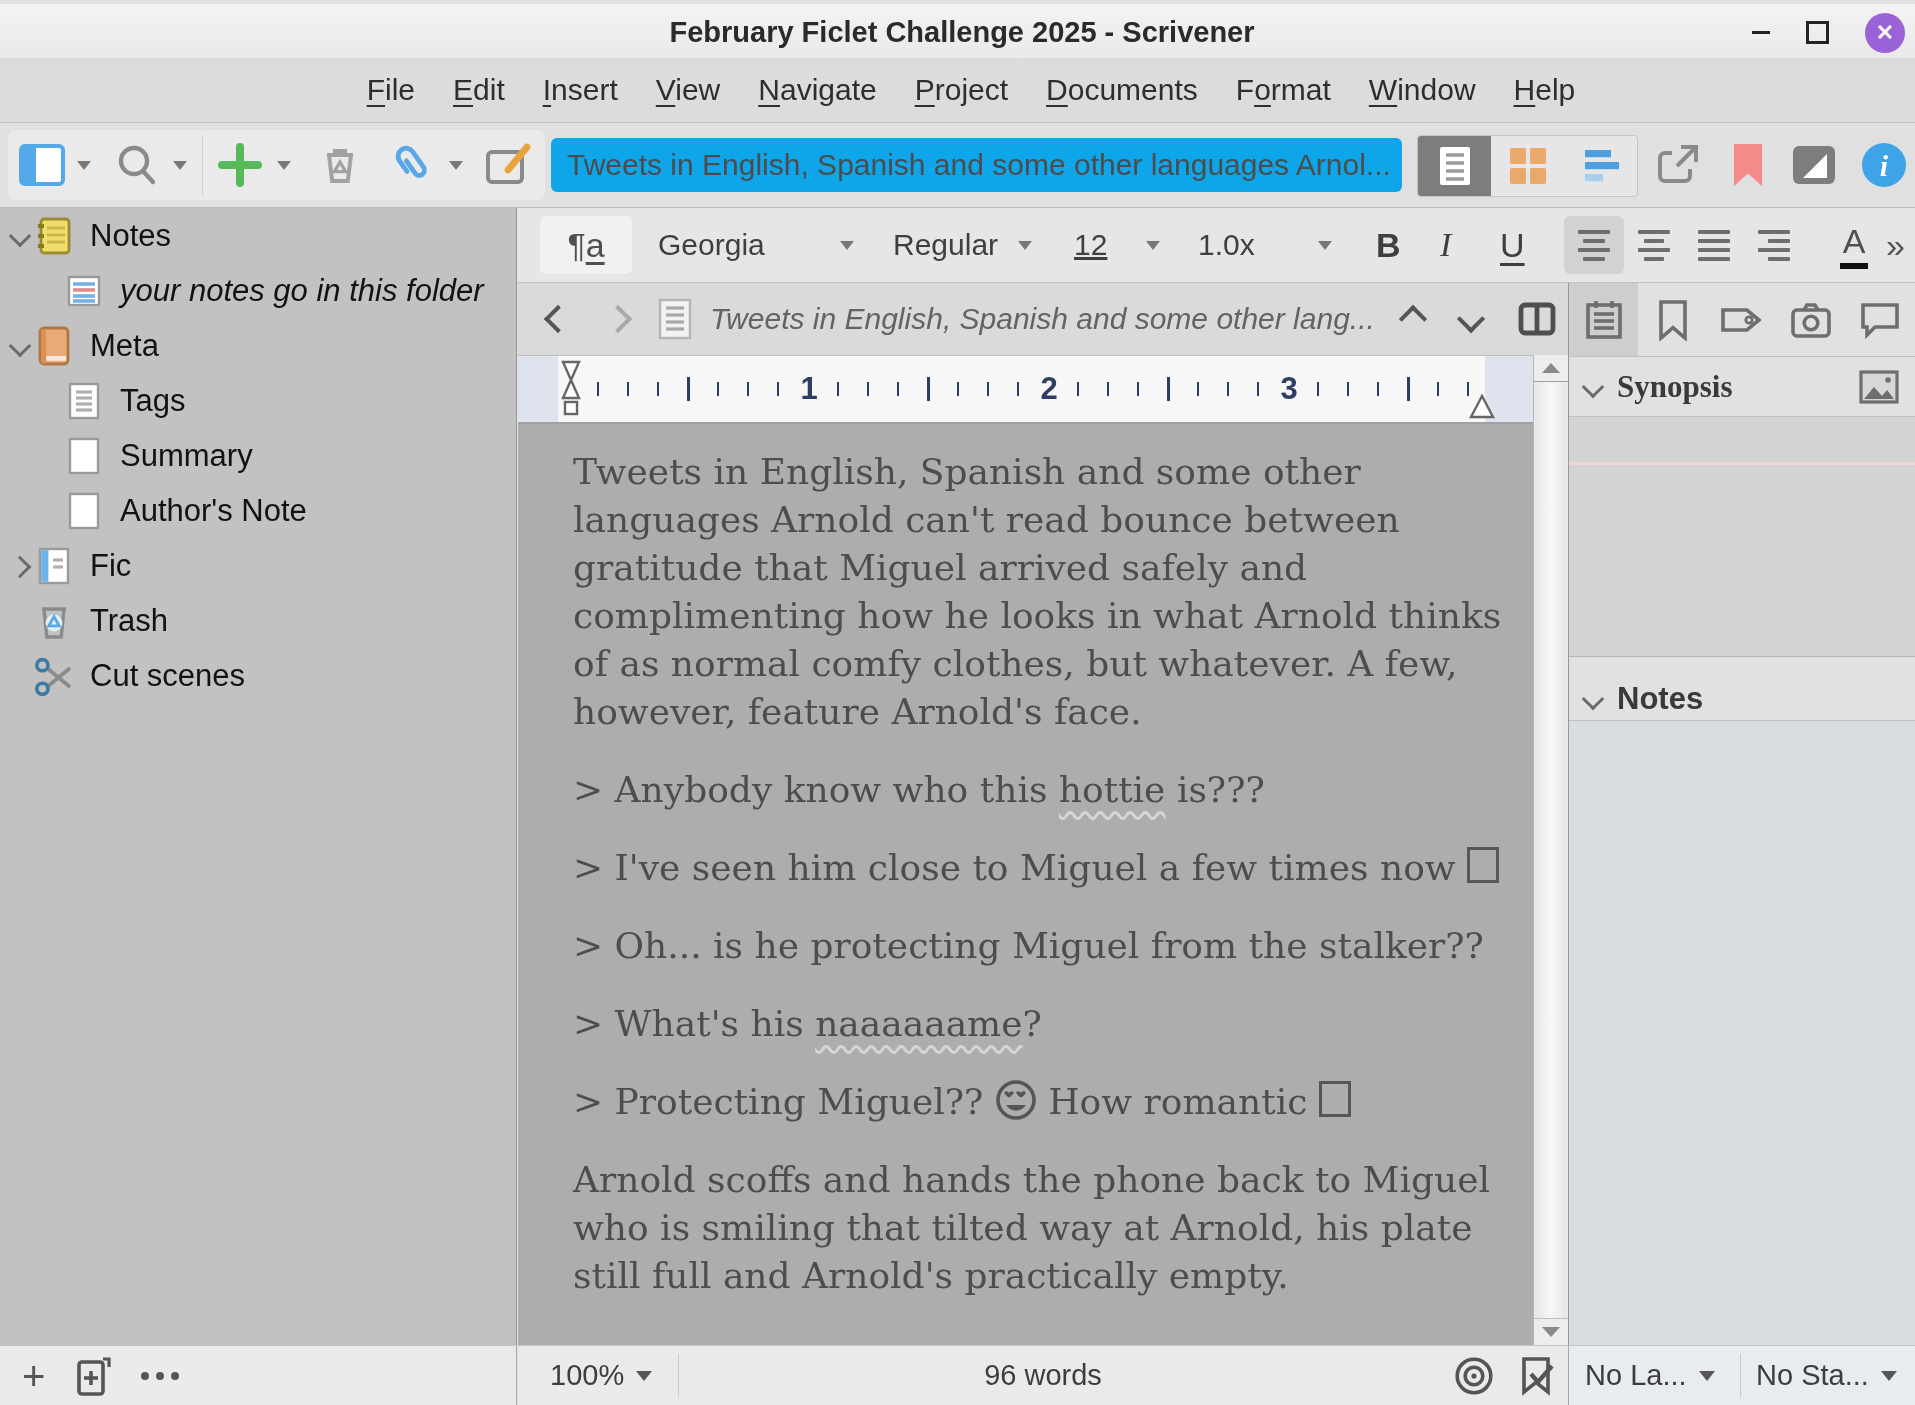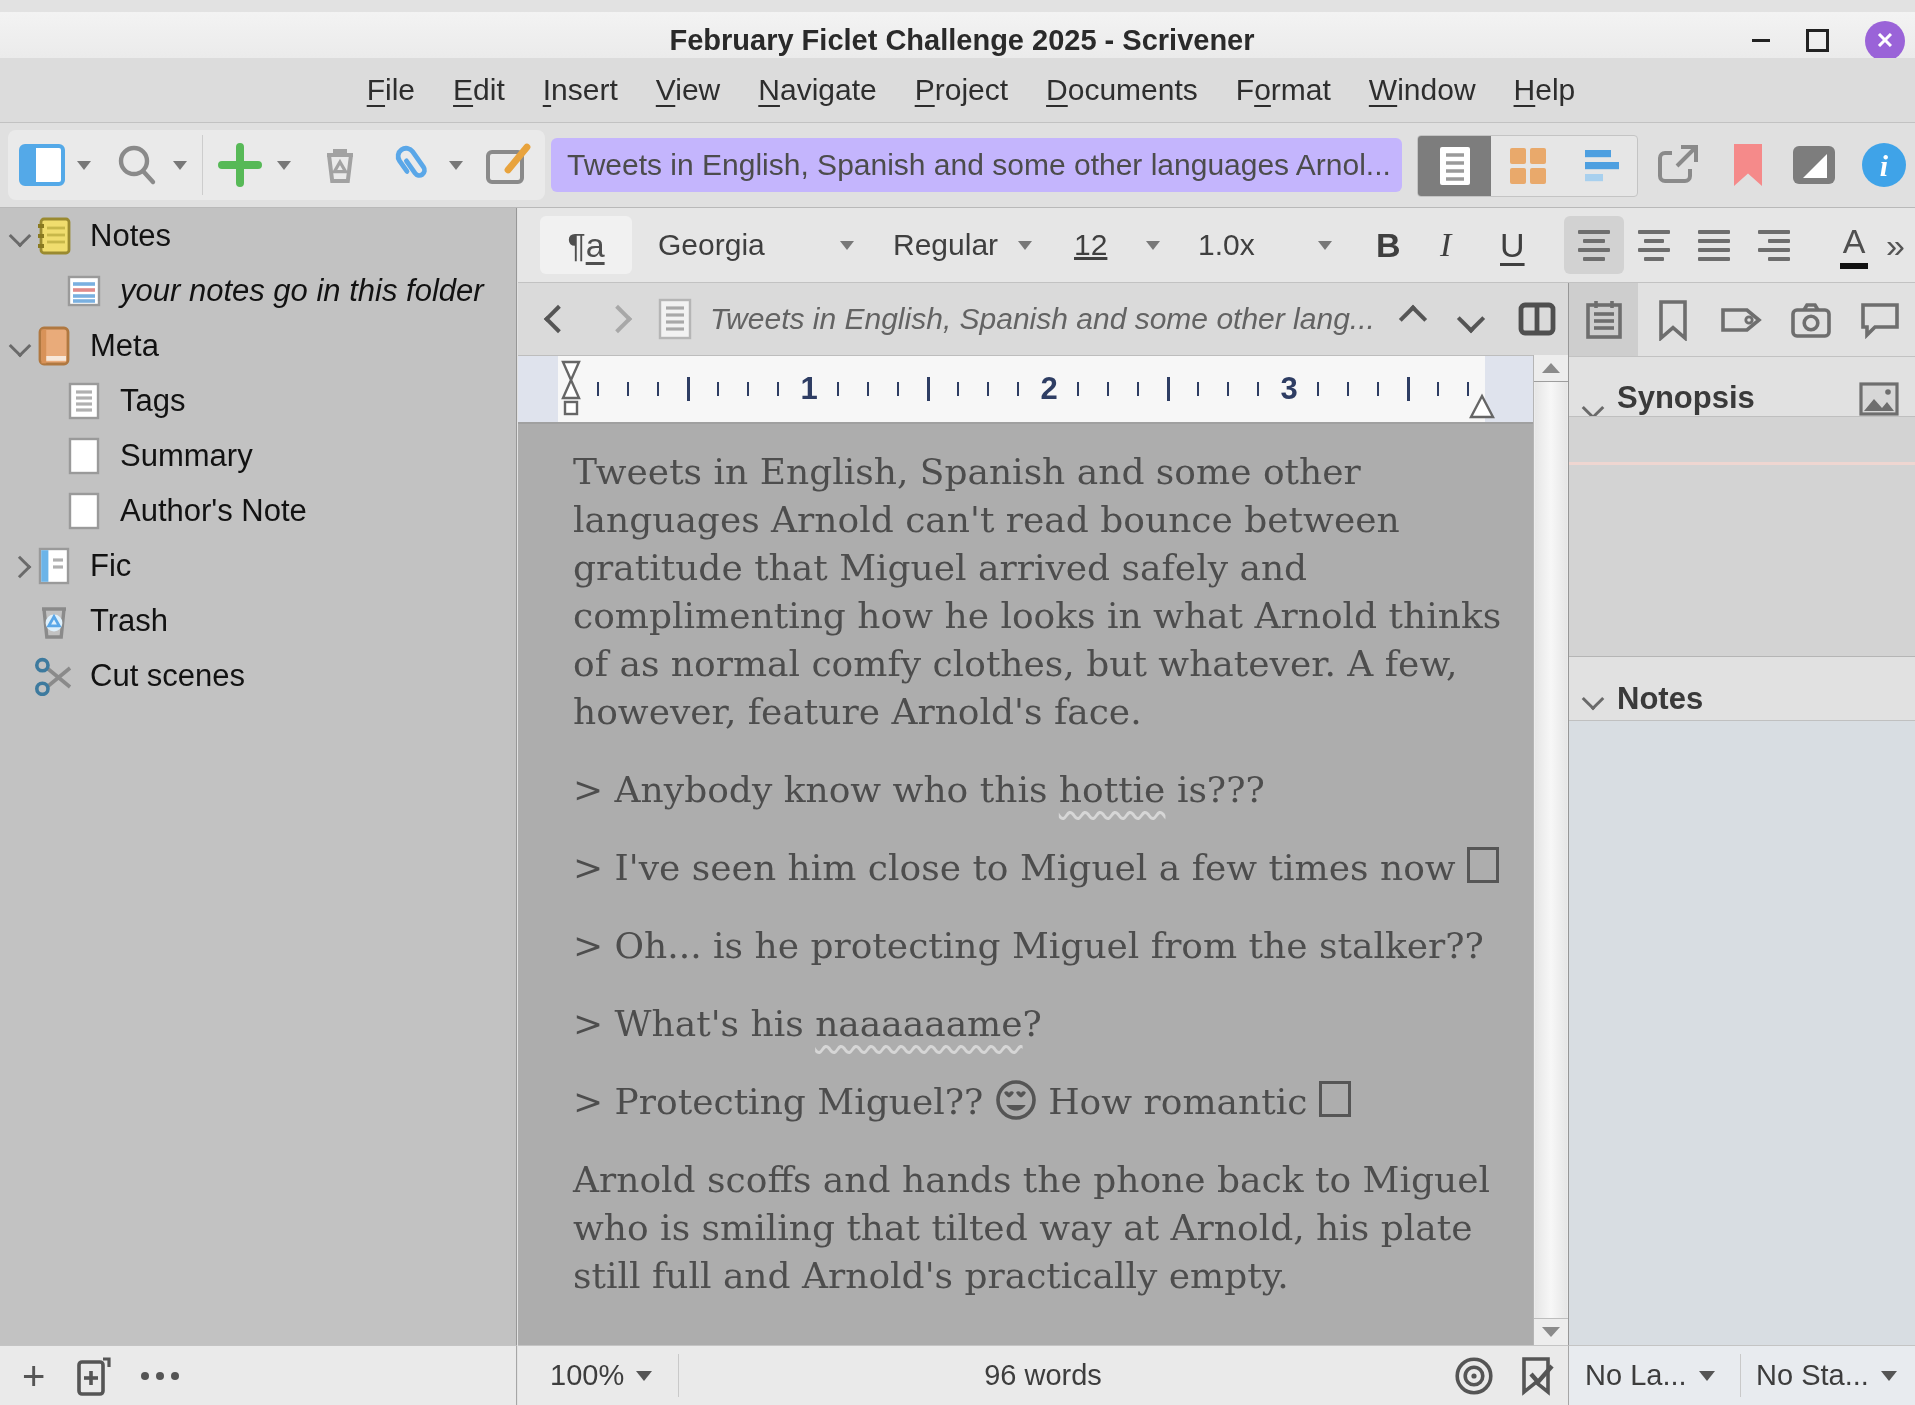--- a/index.html
+++ b/index.html
@@ -1,38 +1,38 @@
 <!DOCTYPE html>
 <html><head>
 <meta charset="utf-8">
 <style>
   html,body{margin:0;padding:0;}
   body{width:1915px;height:1405px;font-family:"Liberation Sans",sans-serif;background:#e2e2e2;-webkit-font-smoothing:antialiased;}
   .app{position:relative;width:1915px;height:1405px;overflow:hidden;background:#e2e2e2;}
 
   
-  .titlebar{position:absolute;top:12px;left:0;right:0;height:57px;background:linear-gradient(#f3f3f3,#e9e9e9);border-bottom:1px solid #c6c6c6;padding-left:9px;}
+  .titlebar{position:absolute;top:4px;left:0;right:0;height:57px;background:linear-gradient(#f3f3f3,#e9e9e9);border-bottom:1px solid #c6c6c6;padding-left:9px;}
   .title{line-height:57px;text-align:center;font-size:29px;font-weight:700;color:#2a2a2a;}
   .winctl{position:absolute;right:10px;top:0;height:57px;display:flex;align-items:center;gap:36px;}
   .btn-min{width:18px;height:3px;background:#222;}
   .btn-max{width:17px;height:17px;border:3px solid #222;}
   .btn-close{width:40px;height:40px;border-radius:50%;background:#9a63d8;color:#fff;font-size:22px;font-weight:700;display:flex;align-items:center;justify-content:center;}
 
   
   .menubar{position:absolute;top:58px;left:0;right:0;height:64px;background:#dcdcdc;border-bottom:1px solid #c2c2c2;display:flex;align-items:center;padding-left:27px;gap:38px;font-size:30px;color:#2e2e2e;justify-content:center;}
   .menu-item{cursor:default;white-space:nowrap;}
   .menu-item .mkey{text-decoration:underline;text-underline-offset:5px;text-decoration-thickness:2px;}
 
   
   .toolbar{position:absolute;top:123px;left:0;right:0;height:84px;background:#e0e0e0;border-bottom:1px solid #b9b9b9;}
   .tb-panel{position:absolute;left:8px;top:7px;width:537px;height:70px;background:#eaeaea;border-radius:8px;}
   .tb-sep{position:absolute;left:202px;top:12px;width:1px;height:60px;background:#cdcdcd;}
   .tb{position:absolute;top:0;height:84px;display:flex;align-items:center;justify-content:center;}
   .caret{width:0;height:0;border-left:7px solid transparent;border-right:7px solid transparent;border-top:9px solid #787878;}
-  .tfield{position:absolute;left:551px;top:15px;width:851px;height:54px;background:#c4b5fd;border-radius:6px;font-size:30px;color:#4c4c4c;line-height:54px;padding-left:16px;box-sizing:border-box;white-space:nowrap;overflow:hidden;}
+  .tfield{position:absolute;left:551px;top:15px;width:851px;height:54px;background:#0ea5e9;border-radius:6px;font-size:30px;color:#4c4c4c;line-height:54px;padding-left:16px;box-sizing:border-box;white-space:nowrap;overflow:hidden;}
   .seg{position:absolute;left:1417px;top:12px;height:60px;display:flex;border:1px solid #c4c4c4;background:#e6e6e6;border-radius:4px;overflow:hidden;}
   .seg-cell{width:73px;display:flex;align-items:center;justify-content:center;}
   .seg-cell.sel{background:#7d7d7d;}
 
   
   .fbar{position:absolute;top:208px;left:518px;right:0;height:74px;background:#e6e6e6;border-bottom:1px solid #c2c2c2;}
   .fb{position:absolute;top:0;height:74px;display:flex;align-items:center;font-size:30px;color:#3f3f3f;}
   .pilcrow-btn{position:absolute;left:22px;top:8px;width:92px;height:58px;background:#f1f1f1;border-radius:6px;display:flex;align-items:center;justify-content:center;font-size:34px;color:#4f4f4f;}
   .pilcrow-btn .ua{text-decoration:underline;text-underline-offset:5px;}
   .fmt-b{font-weight:700;font-size:34px;}
@@ -92,21 +92,21 @@
   .sb-dn{bottom:0;border-top:1px solid #bdbdbd;}
   .tri-up{width:0;height:0;border-left:9px solid transparent;border-right:9px solid transparent;border-bottom:10px solid #8a8a8a;}
   .tri-dn{width:0;height:0;border-left:9px solid transparent;border-right:9px solid transparent;border-top:10px solid #8a8a8a;}
   .sb-thumb{position:absolute;left:1px;right:1px;top:27px;bottom:27px;background:linear-gradient(90deg,#e6e6e6,#f7f7f7 50%,#e6e6e6);}
 
   
   .inspector{position:absolute;top:283px;left:1568px;right:0;bottom:60px;background:#e1e1e1;border-left:1px solid #979797;display:flex;flex-direction:column;box-sizing:border-box;}
   .insp-tabs{height:73px;border-bottom:1px solid #c2c2c2;display:flex;flex:none;}
   .itab{width:69px;display:flex;align-items:center;justify-content:center;}
   .itab.sel{background:#cecece;}
-  .sec-hdr{height:59px;display:flex;align-items:flex-end;padding:0 16px;gap:16px;flex:none;}
+  .sec-hdr{height:59px;display:flex;align-items:center;padding:0 16px;gap:16px;flex:none;font-family:Liberation Serif, serif;}
   .sec-hdr .t{font-weight:700;font-size:31px;color:#3a3a3a;}
   .syn-card{height:239px;background:#d3d3d3;border-top:1px solid #bfbfbf;border-bottom:1px solid #b5b5b5;position:relative;flex:none;}
   .card-rule{position:absolute;left:0;right:0;top:45px;height:3px;background:#efd6d1;}
   .insp-gap{height:21px;flex:none;}
   .notes-hdr{height:42px;display:flex;align-items:center;padding:0 16px;gap:16px;flex:none;}
   .notes-hdr .t{font-weight:700;font-size:31px;color:#3a3a3a;}
   .notes-body{flex:1;background:#d8dde2;border-top:1px solid #c0c0c0;}
   .spacer{flex:1;}
 
   

